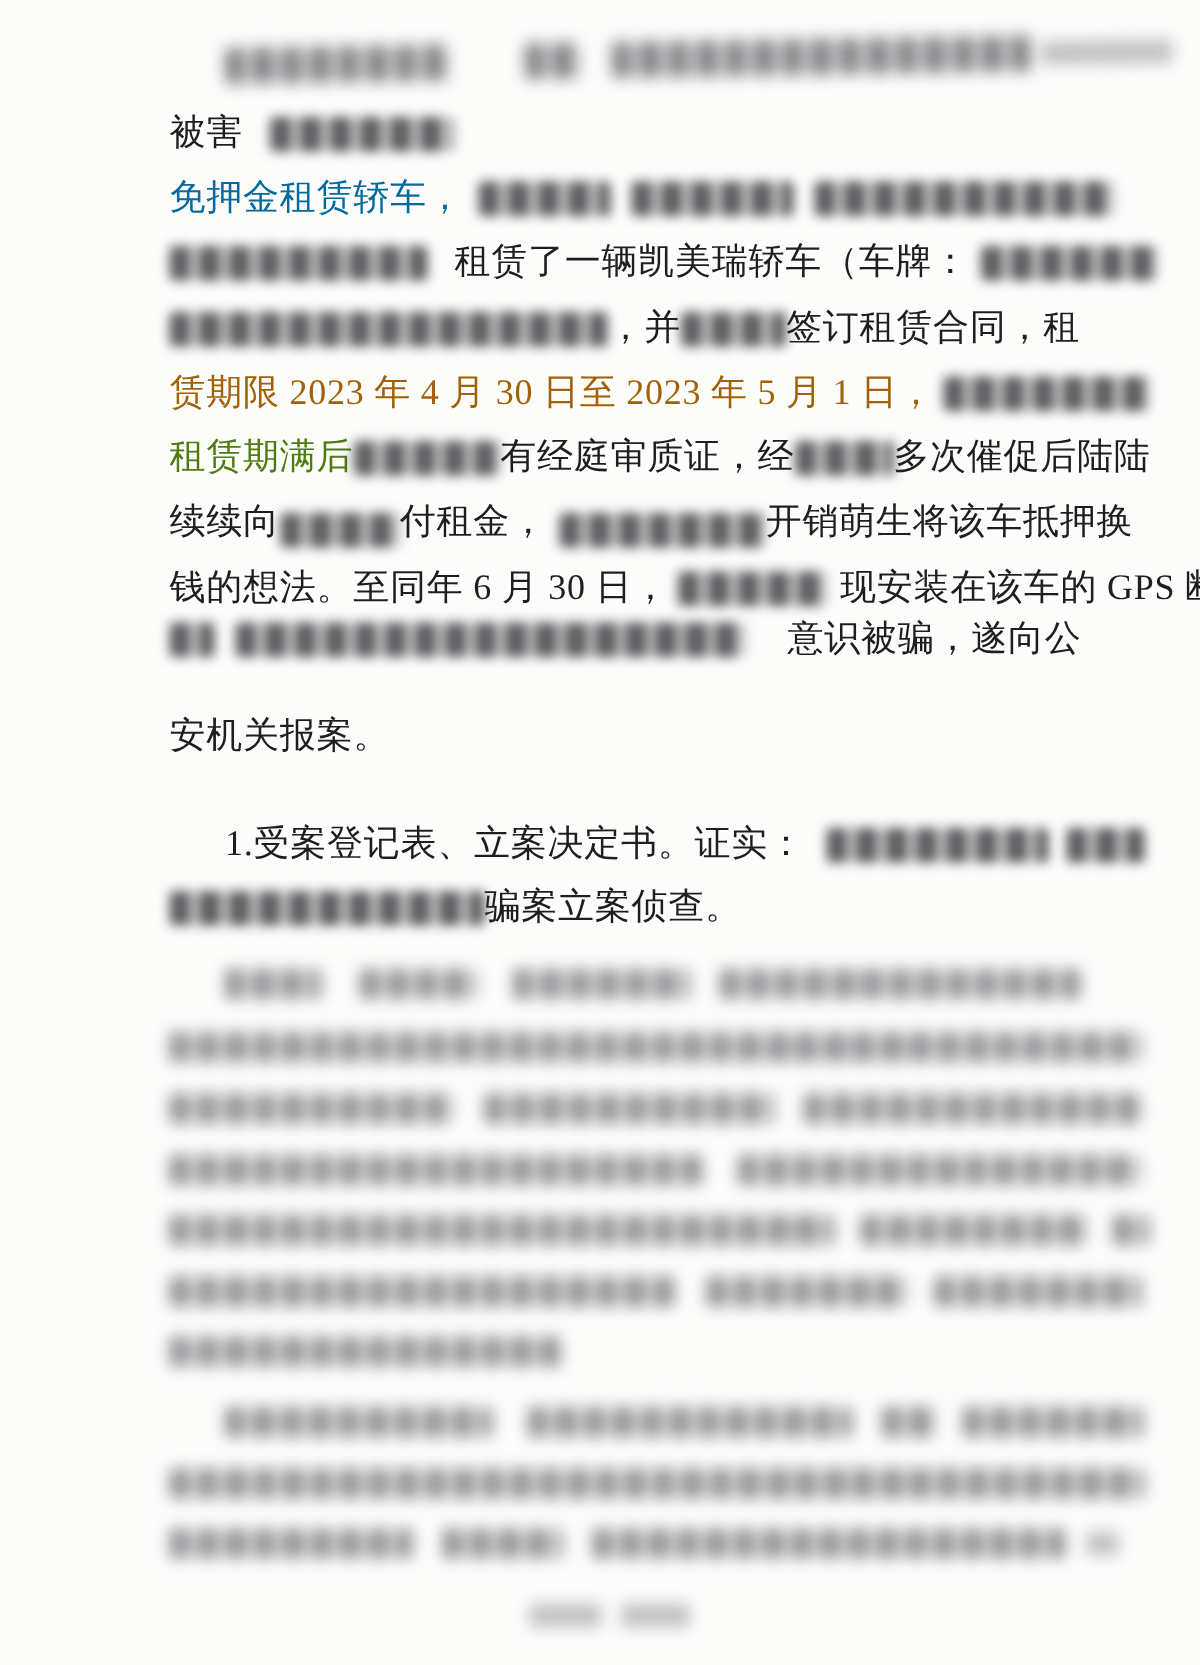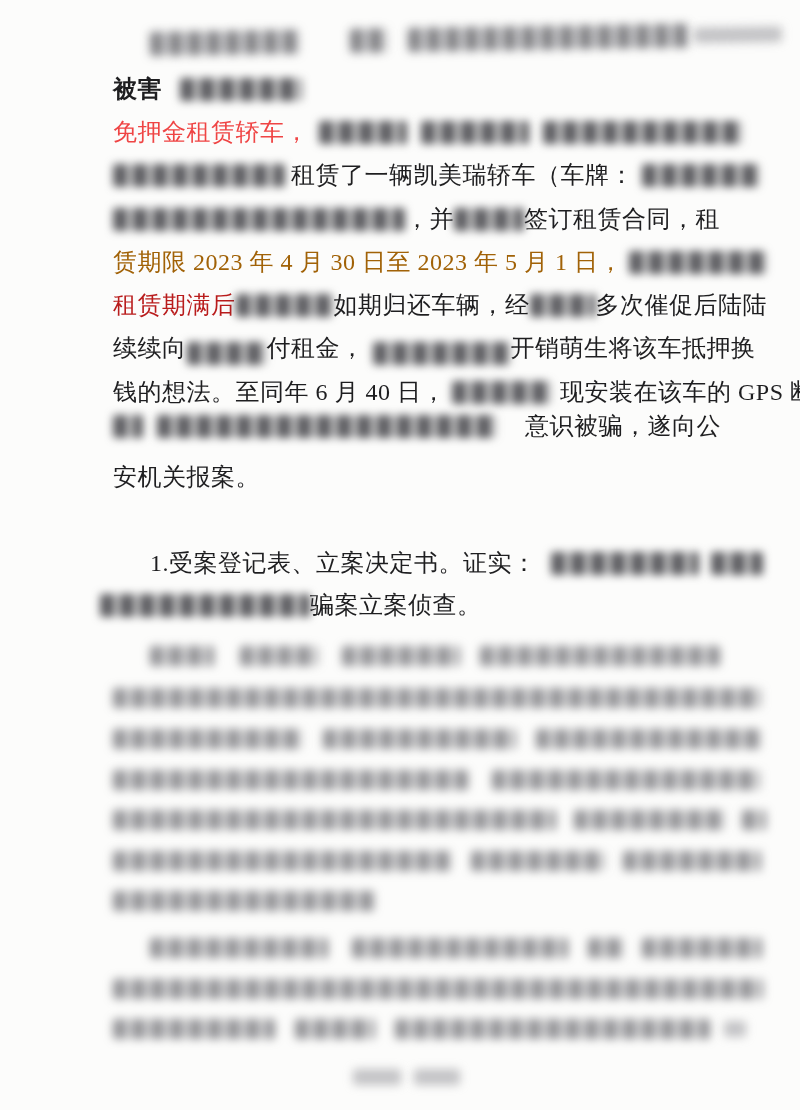--- a/index.html
+++ b/index.html
@@ -69,93 +69,93 @@
 <div class="page" style="background: rgb(252, 252, 251);">
     <div class="line tilt" style="top: 27px; left: 150px;">
       <span class="red mid" style="width: 150px;"></span>
       <span class="gap" style="width: 50px;"></span>
       <span class="red mid" style="width: 38px;"></span>
       <span class="gap" style="width: 20px;"></span>
       <span class="red mid" style="width: 280px;"></span>
       <span class="gap" style="width: 6px;"></span>
       <span class="red faint" style="width: 88px;"></span>
     </div>
-    <div class="line" style="top: 72px; left: 113px; font-weight: bold;">
+    <div class="line" style="top: 72px; left: 113px;">
       <span class="txt" style="color: rgb(30, 30, 32);">被害</span>
       <span class="gap" style="width: 18px;"></span>
       <span class="red dark" style="width: 122px;"></span>
       <span class="gap" style="width: 18px;"></span>
     </div>
     <div class="line" style="top: 115px; left: 113px;">
-      <span class="txt" style="color: #ef4444;">免押金租赁轿车，</span>
+      <span class="txt" style="color: #0369a1;">免押金租赁轿车，</span>
       <span class="gap" style="width: 10px;"></span>
       <span class="red dark" style="width: 88px;"></span>
       <span class="gap" style="width: 14px;"></span>
       <span class="red dark" style="width: 108px;"></span>
       <span class="gap" style="width: 14px;"></span>
       <span class="red dark" style="width: 200px;"></span>
     </div>
     <div class="line" style="top: 158px; left: 113px;">
       <span class="red dark" style="width: 172px;"></span>
       <span class="gap" style="width: 6px;"></span>
-      <span class="txt" style="color: rgb(30, 30, 32);">租赁了一辆凯美瑞轿车（车牌：</span>
+      <span class="txt" style="color: rgb(30, 30, 32); margin-left: 12px;">租赁了一辆凯美瑞轿车（车牌：</span>
       <span class="gap" style="width: 8px;"></span>
       <span class="red dark" style="width: 118px;"></span>
     </div>
     <div class="line" style="top: 202px; left: 113px;">
       <span class="red dark" style="width: 292px;"></span>
       <span class="txt" style="color: rgb(30, 30, 32);">，并</span>
       <span class="red dark" style="width: 70px;"></span>
       <span class="txt" style="color: rgb(30, 30, 32);">签订租赁合同，租</span>
     </div>
     <div class="line" style="top: 245px; left: 113px;">
       <span class="txt" style="color: #a16207;">赁期限 2023 年 4 月 30 日至 2023 年 5 月 1 日，</span>
       <span class="gap" style="width: 6px;"></span>
       <span class="red dark" style="width: 138px;"></span>
     </div>
     <div class="line" style="top: 288px; left: 113px;">
-      <span class="txt" style="color: #b91c1c;">租赁期满后</span>
+      <span class="txt" style="color: #4d7c0f;">租赁期满后</span>
       <span class="red dark" style="width: 98px;"></span>
-      <span class="txt" style="color: rgb(30, 30, 32);">如期归还车辆，经</span>
+      <span class="txt" style="color: rgb(30, 30, 32);">有经庭审质证，经</span>
       <span class="red dark" style="width: 66px;"></span>
       <span class="txt" style="color: rgb(30, 30, 32);">多次催促后陆陆</span>
     </div>
     <div class="line" style="top: 331px; left: 113px; align-items: flex-end;">
       <span class="txt" style="color: rgb(30, 30, 32);">续续向</span>
       <span class="red dark" style="width: 80px;"></span>
       <span class="txt" style="color: rgb(30, 30, 32);">付租金，</span>
       <span class="gap" style="width: 8px;"></span>
       <span class="red dark" style="width: 138px;"></span>
       <span class="txt" style="color: rgb(30, 30, 32);">开销萌生将该车抵押换</span>
     </div>
     <div class="line" style="top: 375px; left: 113px;">
-      <span class="txt" style="color: rgb(30, 30, 32);">钱的想法。至同年 6 月 40 日，</span>
+      <span class="txt" style="color: rgb(30, 30, 32);">钱的想法。至同年 6 月 30 日，</span>
       <span class="gap" style="width: 6px;"></span>
       <span class="red dark" style="width: 100px;"></span>
       <span class="gap" style="width: 8px;"></span>
       <span class="txt" style="color: rgb(30, 30, 32);">现安装在该车的 GPS 断</span>
     </div>
     <div class="line" style="top: 409px; left: 113px;">
       <span class="red dark" style="width: 30px;"></span>
       <span class="gap" style="width: 14px;"></span>
       <span class="red dark" style="width: 340px;"></span>
       <span class="gap" style="width: 28px;"></span>
       <span class="txt" style="color: rgb(30, 30, 32);">意识被骗，遂向公</span>
     </div>
-    <div class="line" style="top: 460px; left: 113px;">
+    <div class="line" style="top: 474px; left: 113px;">
       <span class="txt" style="color: rgb(30, 30, 32);">安机关报案。</span>
     </div>
     <div class="line" style="top: 546px; left: 150px;">
       <span class="txt" style="color: rgb(30, 30, 32);">1.受案登记表、立案决定书。证实：</span>
       <span class="gap" style="width: 14px;"></span>
       <span class="red dark" style="width: 148px;"></span>
       <span class="gap" style="width: 12px;"></span>
       <span class="red dark" style="width: 52px;"></span>
     </div>
-    <div class="line" style="top: 588px; left: 100px;">
+    <div class="line" style="top: 588px; left: 113px;">
       <span class="red dark" style="width: 210px;"></span>
       <span class="txt" style="color: rgb(30, 30, 32);">骗案立案侦查。</span>
     </div>
     <div class="line" style="top: 639px; left: 150px;">
       <span class="red light" style="width: 64px;"></span>
       <span class="gap" style="width: 26px;"></span>
       <span class="red light" style="width: 78px;"></span>
       <span class="gap" style="width: 24px;"></span>
       <span class="red light" style="width: 118px;"></span>
       <span class="gap" style="width: 20px;"></span>

